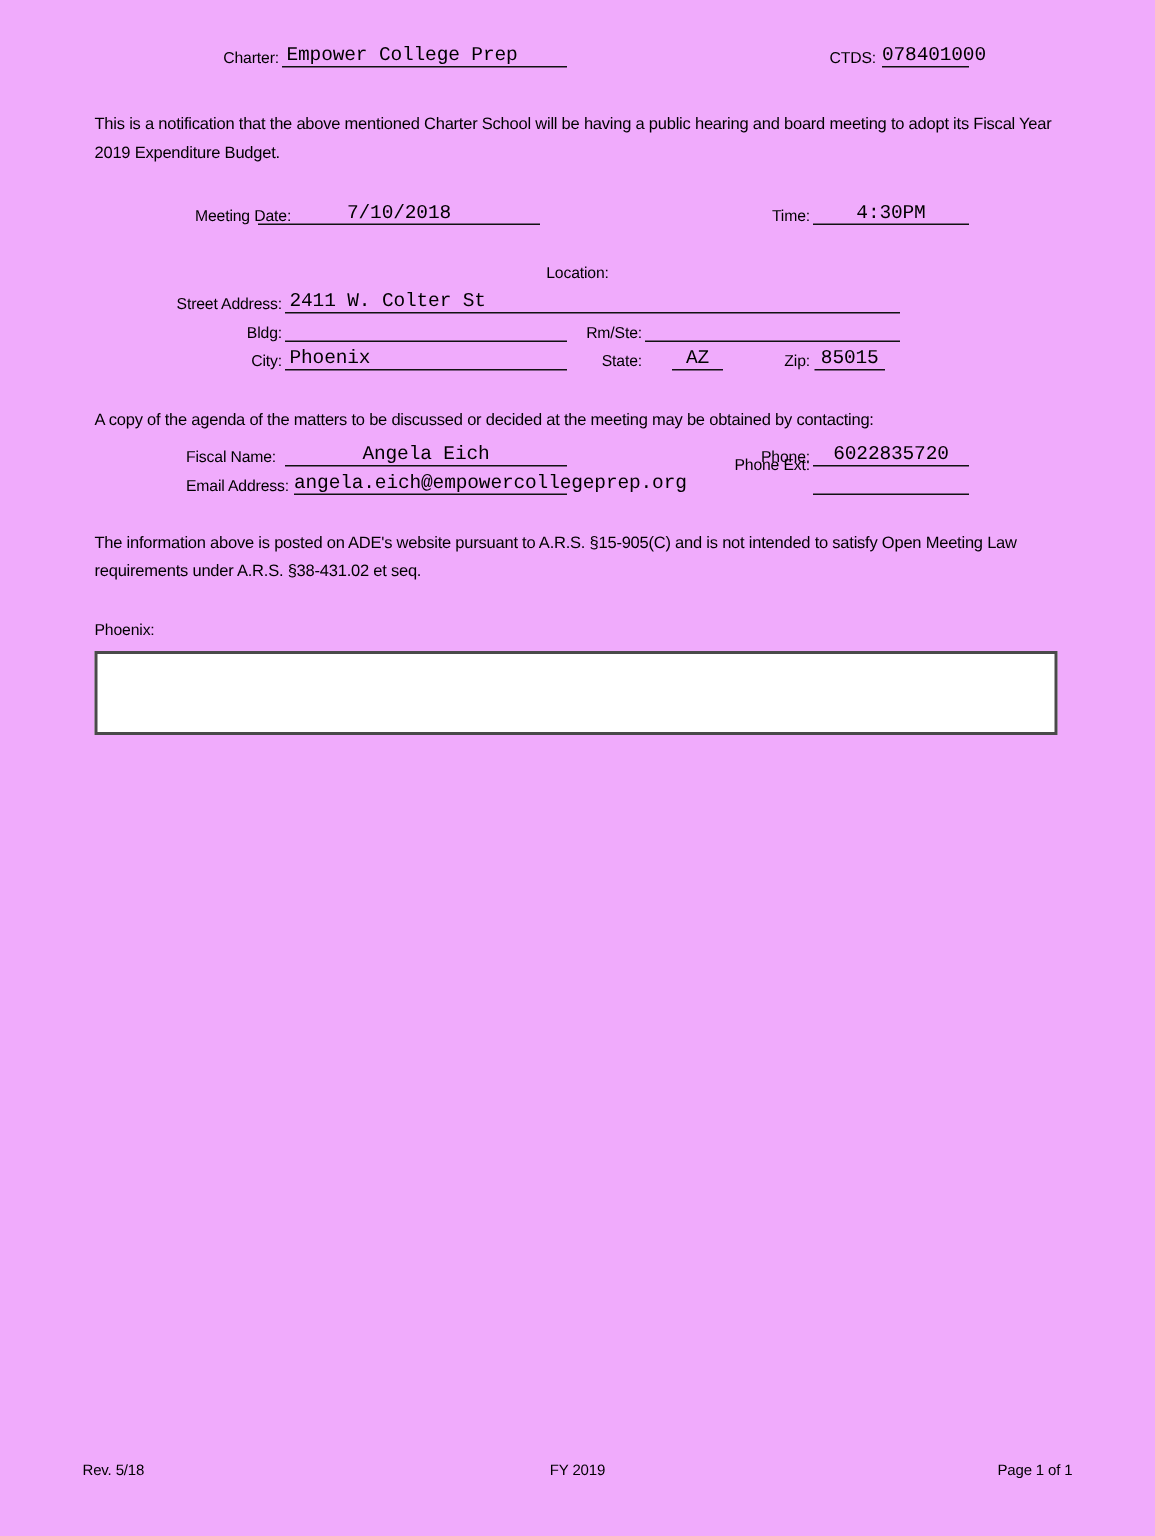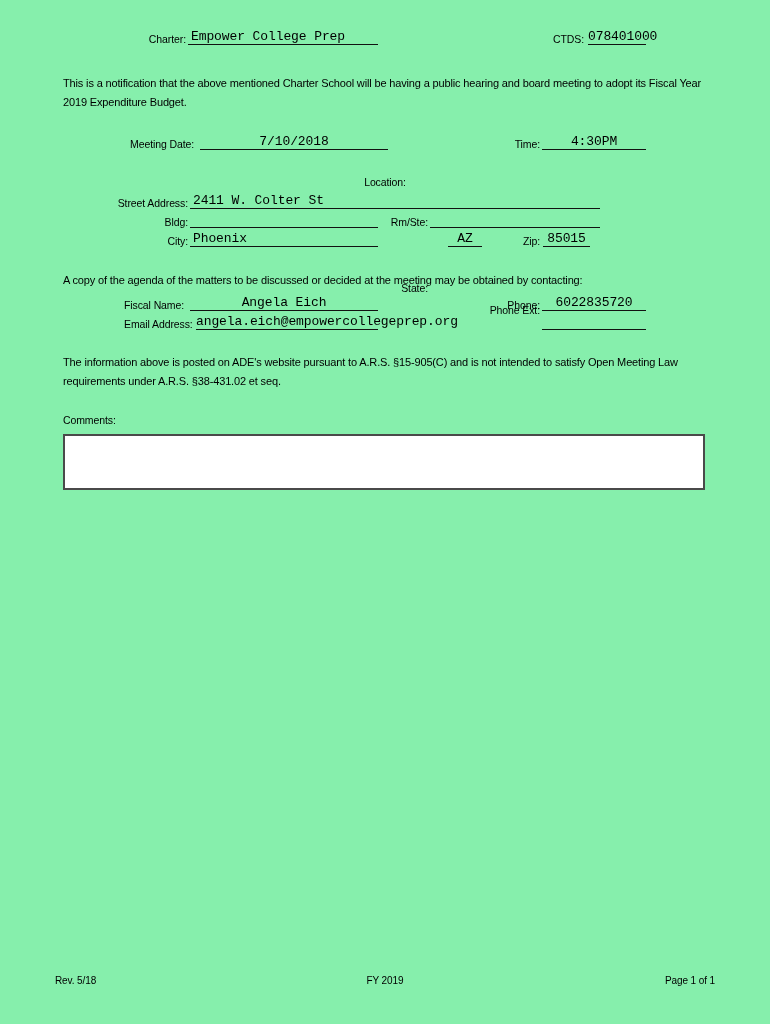--- a/index.html
+++ b/index.html
@@ -9,21 +9,21 @@
     background: #ffffff;
   }
   body {
     font-family: "Liberation Sans", sans-serif;
     color: #000000;
   }
   .page {
     position: relative;
     width: 770px;
     height: 1024px;
-    background: #86efac;
+    background: #f0abfc;
     overflow: hidden;
   }
 
   
   .txt {
     position: absolute;
     font-size: 10.5px;
     line-height: 14px;
     white-space: nowrap;
     letter-spacing: -0.1px;
@@ -93,21 +93,21 @@
   </div>
 
   <div class="txt lbl-r" style="left:516px; top:32px; width:68px;">CTDS:</div>
   <div class="field" style="left:588px; top:30px; width:58px;">
     <span class="val c">078401000</span>
   </div>
 
   <div class="para" style="left:63px; top:74px; width:640px;">This is a notification that the above mentioned Charter School will be having a public hearing and board meeting to adopt its Fiscal Year 2019 Expenditure Budget.</div>
 
   <div class="txt lbl-l" style="left:130px; top:137px; width:62px;">Meeting Date:</div>
-  <div class="field" style="left:200px; top:135px; width:188px;">
+  <div class="field" style="left:172px; top:135px; width:188px;">
     <span class="val c">7/10/2018</span>
   </div>
 
   <div class="txt lbl-r" style="left:478px; top:137px; width:62px;">Time:</div>
   <div class="field" style="left:542px; top:135px; width:104px;">
     <span class="val c">4:30PM</span>
   </div>
 
   <div class="txt center" style="left:305px; top:175px; width:160px;">Location:</div>
 
@@ -124,21 +124,21 @@
   <div class="txt lbl-r" style="left:360px; top:215px; width:68px;">Rm/Ste:</div>
   <div class="field" style="left:430px; top:213px; width:170px;">
     <span class="val l"></span>
   </div>
 
   <div class="txt lbl-r" style="left:130px; top:234px; width:58px;">City:</div>
   <div class="field" style="left:190px; top:232px; width:188px;">
     <span class="val l">Phoenix</span>
   </div>
 
-  <div class="txt lbl-r" style="left:362px; top:234px; width:66px;margin-top:47px;">State:</div>
+  <div class="txt lbl-r" style="left:362px; top:234px; width:66px;">State:</div>
   <div class="field" style="left:448px; top:232px; width:34px;">
     <span class="val c">AZ</span>
   </div>
 
   <div class="txt lbl-r" style="left:490px; top:234px; width:50px;">Zip:</div>
   <div class="field" style="left:543px; top:232px; width:47px;">
     <span class="val c">85015</span>
   </div>
 
   <div class="para" style="left:63px; top:271px; width:640px;">A copy of the agenda of the matters to be discussed or decided at the meeting may be obtained by contacting:</div>
@@ -158,21 +158,21 @@
     <span class="val c">6022835720</span>
   </div>
 
   <div class="txt lbl-r" style="left:466px; top:303px; width:74px;">Phone Ext:</div>
   <div class="field" style="left:542px; top:315px; width:104px;">
     <span class="val c"></span>
   </div>
 
   <div class="para" style="left:63px; top:353px; width:642px;">The information above is posted on ADE's website pursuant to A.R.S. §15-905(C) and is not intended to satisfy Open Meeting Law requirements under A.R.S. §38-431.02 et seq.</div>
 
-  <div class="txt lbl-l" style="left:63px; top:413px; width:120px;">Comments:</div>
+  <div class="txt lbl-l" style="left:63px; top:413px; width:120px;">Phoenix:</div>
   <div class="comments-box">
     <div style="position:absolute; left:6px; top:4px; right:6px; font-size:10.5px; line-height:14px;"></div>
   </div>
 
   <div class="footer-item" style="left:55px; text-align:left;">Rev. 5/18</div>
   <div class="footer-item" style="left:305px; width:160px; text-align:center;">FY 2019</div>
   <div class="footer-item" style="left:595px; width:120px; text-align:right;">Page 1 of 1</div>
 
 </div>
 

